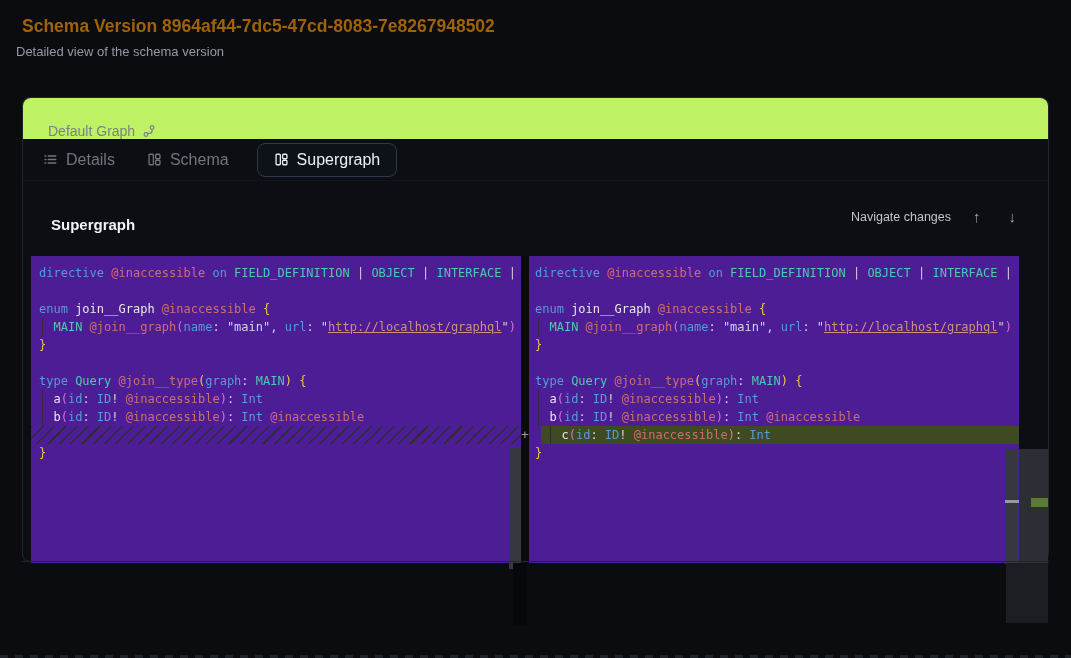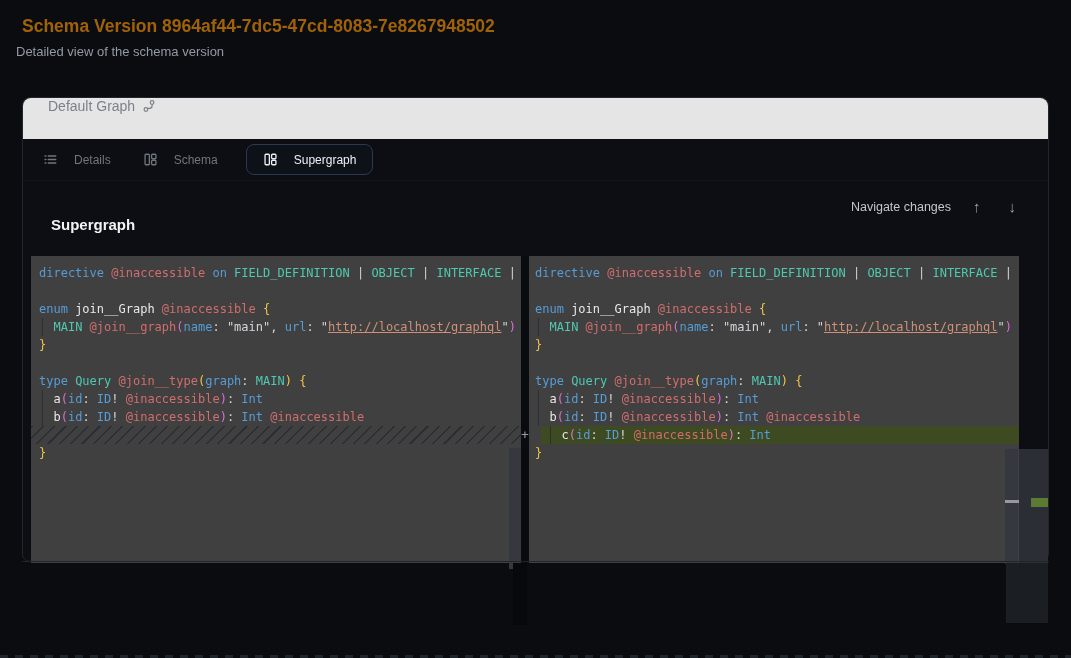--- a/index.html
+++ b/index.html
@@ -13,56 +13,56 @@
   .page-title{position:absolute;left:22px;top:16px;font-size:17.5px;font-weight:700;color:#a16207;}
   .page-sub{position:absolute;left:16px;top:44px;font-size:13px;color:#949aa4;}
 
   
   .card{
     position:absolute;left:22px;top:97px;width:1027px;height:465px;
     background:#0c0e13;border:1px solid #22252c;border-radius:8px;
     box-sizing:border-box;
   }
   .tabbar{
-    height:41px;background:#e5e5e5;border-radius:8px 8px 0 0;
-    display:flex;align-items:flex-start;padding-left:8px;flex-direction:column;
+    height:41px;background:#bef264;border-radius:8px 8px 0 0;
+    display:flex;align-items:flex-end;padding-left:8px;
   }
   .gtab{
     display:flex;align-items:center;gap:7px;padding:0 17px;
     font-size:14px;color:#7c8089;cursor:default;
   }
   .gtab svg{width:14px;height:14px;}
   .gtab.active{background:#0c0e13;color:#f2f3f5;border-radius:6px 6px 0 0;}
   .row2{
     height:41px;display:flex;align-items:center;padding-left:16px;gap:24px;
     border-bottom:1px solid rgba(255,255,255,0.03);
   }
   .vtab{
-    display:flex;align-items:center;gap:16px;font-size:12px;color:#70757e;
+    display:flex;align-items:center;gap:8px;font-size:16px;color:#70757e;
     padding:7px 4px;
   }
   .vtab svg{width:15px;height:15px;}
   .vtab.active{
     color:#eef0f2;border:1px solid #2c3952;background:#0d1118;
     border-radius:8px;padding:7px 16px;
   }
 
   
   .panel-heading{position:absolute;left:28px;top:118px;font-size:15px;font-weight:700;color:#f2f3f5;}
-  .nav-changes{position:absolute;right:26px;top:98px;display:flex;align-items:center;gap:16px;}
+  .nav-changes{position:absolute;right:26px;top:108px;display:flex;align-items:center;gap:16px;}
   .nav-label{font-size:12.5px;color:#c2c6cd;}
   .nav-arrow{
     font-size:15px;color:#9aa0a8;background:none;border:none;padding:2px 6px;
     font-family:"Liberation Sans",sans-serif;cursor:pointer;
   }
 
   
   .pane{
     position:absolute;top:158px;width:490px;height:307px;overflow:hidden;
-    background:#404040;padding-top:8px;box-sizing:border-box;
+    background:#4c1d95;padding-top:8px;box-sizing:border-box;
   }
   .pane-left{left:8px;}
   .pane-right{left:506px;}
   .cline{
     height:18px;line-height:18px;white-space:pre;position:relative;
     font-family:"DejaVu Sans Mono",monospace;font-size:12px;color:#d4d4d4;
     padding-left:8px;
   }
   .pane-right .cline{padding-left:6px;}
   .guide::before{content:"";position:absolute;left:11px;top:0;bottom:0;width:1px;background:#2b2e35;}

